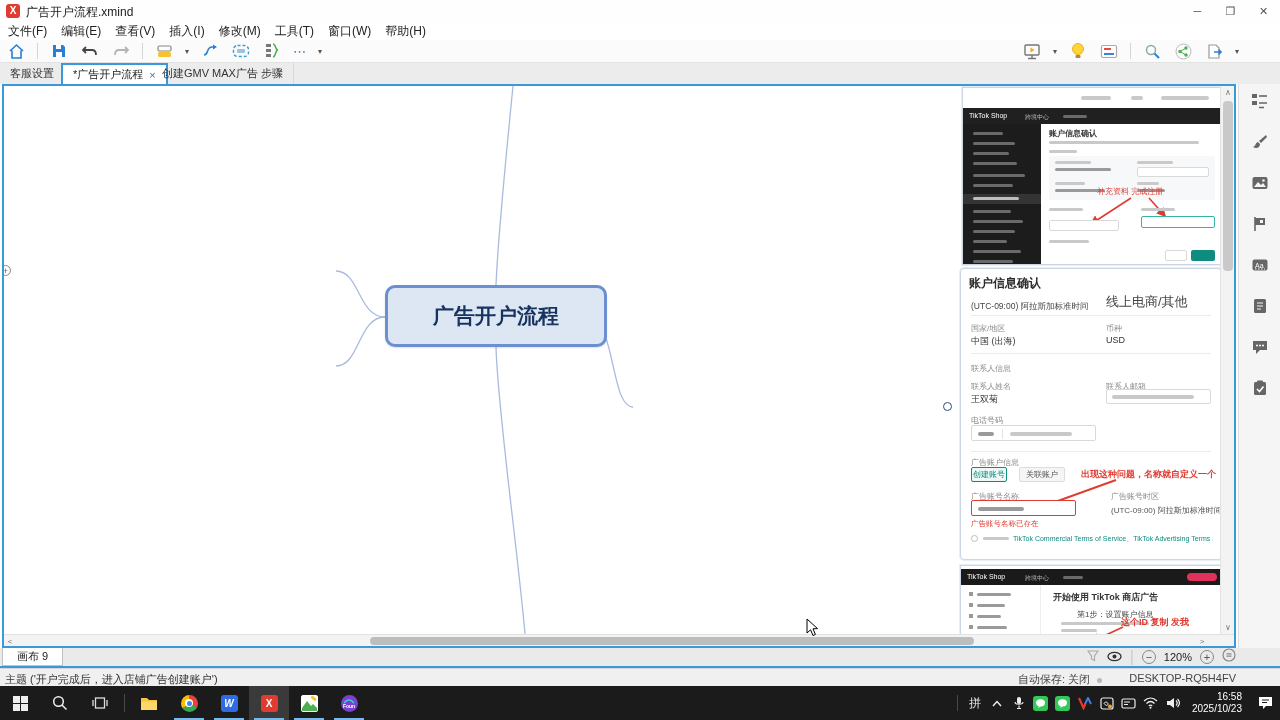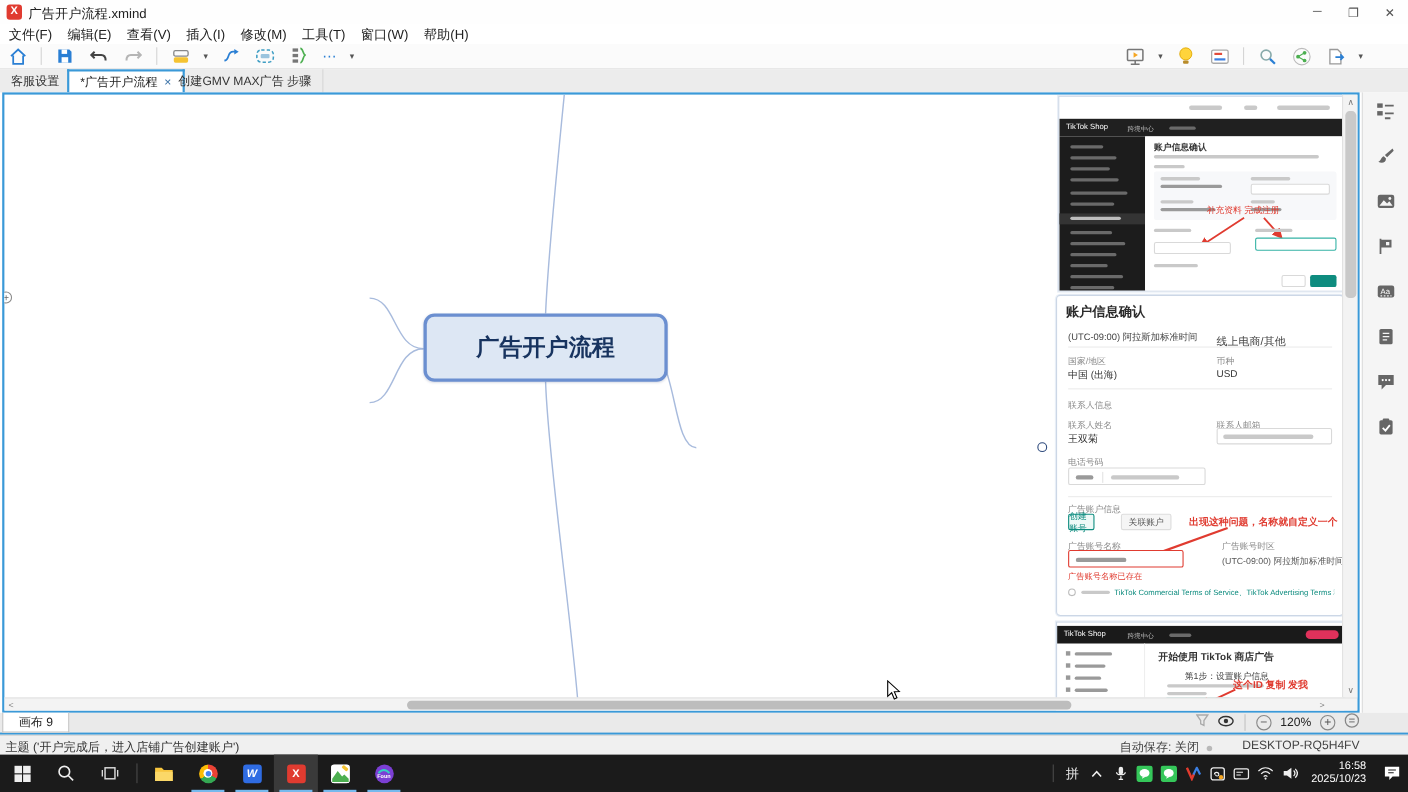--- a/index.html
+++ b/index.html
@@ -280,21 +280,21 @@
         <div class="minput" style="left:100px;top:92px;width:74px;height:12px;border-color:#35b3a5;"></div>
         <div class="bar" style="left:8px;top:116px;width:40px;height:3px;"></div>
         <div class="minput" style="left:124px;top:126px;width:22px;height:11px;"></div>
         <div class="abs" style="left:150px;top:126px;width:24px;height:11px;background:#0e8c7f;border-radius:2px;"></div>
       </div>
     </div>
 
     <div class="shot" style="left:956px;top:182px;width:262px;height:292px;border-radius:4px;">
       <span class="abs nowrap" style="left:8px;top:6px;font-size:12px;font-weight:bold;color:#2b2b2b;">账户信息确认</span>
       <span class="abs nowrap val" style="left:10px;top:32px;font-size:8.5px;color:#444;">(UTC-09:00) 阿拉斯加标准时间</span>
-      <span class="abs nowrap val" style="left:145px;top:35px;font-size:10px;color:#444;">线上电商/其他</span>
+      <span class="abs nowrap val" style="left:145px;top:24px;font-size:13px;color:#444;">线上电商/其他</span>
       <div class="hr" style="left:10px;top:46px;width:240px;"></div>
       <span class="lbl" style="left:10px;top:54px;">国家/地区</span>
       <span class="lbl" style="left:145px;top:54px;">币种</span>
       <span class="val" style="left:10px;top:66px;">中国 (出海)</span>
       <span class="val" style="left:145px;top:66px;text-align:right;">USD</span>
       <div class="hr" style="left:10px;top:84px;width:240px;"></div>
       <span class="lbl" style="left:10px;top:94px;">联系人信息</span>
       <span class="lbl" style="left:10px;top:112px;">联系人姓名</span>
       <span class="lbl" style="left:145px;top:112px;">联系人邮箱</span>
       <span class="val" style="left:10px;top:124px;">王双菊</span>
@@ -302,21 +302,21 @@
         <div class="bar" style="left:5px;top:5px;width:82px;height:4px;"></div>
       </div>
       <span class="lbl" style="left:10px;top:146px;">电话号码</span>
       <div class="minput" style="left:10px;top:156px;width:125px;height:16px;">
         <div class="bar dk" style="left:6px;top:6px;width:16px;height:4px;"></div>
         <div class="abs" style="left:30px;top:3px;width:1px;height:10px;background:#e3e3e3;"></div>
         <div class="bar" style="left:38px;top:6px;width:62px;height:4px;"></div>
       </div>
       <div class="hr" style="left:10px;top:182px;width:240px;"></div>
       <span class="lbl" style="left:10px;top:188px;">广告账户信息</span>
-      <div class="abs" style="left:10px;top:198px;width:24px;height:15px;background:#eef9f7;border:1px solid #0e8c7f;border-radius:2px;box-sizing:border-box;display:flex;align-items:center;justify-content:center;font-size:8px;color:#0e8c7f;">创建账号</div>
+      <div class="abs" style="left:10px;top:198px;width:36px;height:15px;background:#eef9f7;border:1px solid #0e8c7f;border-radius:2px;box-sizing:border-box;display:flex;align-items:center;justify-content:center;font-size:8px;color:#0e8c7f;">创建账号</div>
       <div class="abs" style="left:58px;top:198px;width:46px;height:15px;background:#f5f5f5;border:1px solid #ddd;border-radius:2px;box-sizing:border-box;display:flex;align-items:center;justify-content:center;font-size:8px;color:#555;">关联账户</div>
       <span class="abs nowrap red" style="left:120px;top:199px;font-size:9px;font-weight:bold;">出现这种问题，名称就自定义一个</span>
       <svg class="abs" style="left:55px;top:206px;" width="110" height="45">
         <line x1="100" y1="5" x2="14" y2="36" stroke="#e03b30" stroke-width="2" marker-end="url(#ah)"></line>
       </svg>
       <span class="lbl" style="left:10px;top:222px;">广告账号名称</span>
       <div class="minput" style="left:10px;top:231px;width:105px;height:16px;border-color:#e03b30;">
         <div class="bar dk" style="left:6px;top:6px;width:46px;height:4px;"></div>
       </div>
       <span class="abs nowrap red" style="left:10px;top:250px;font-size:7.5px;">广告账号名称已存在</span>

